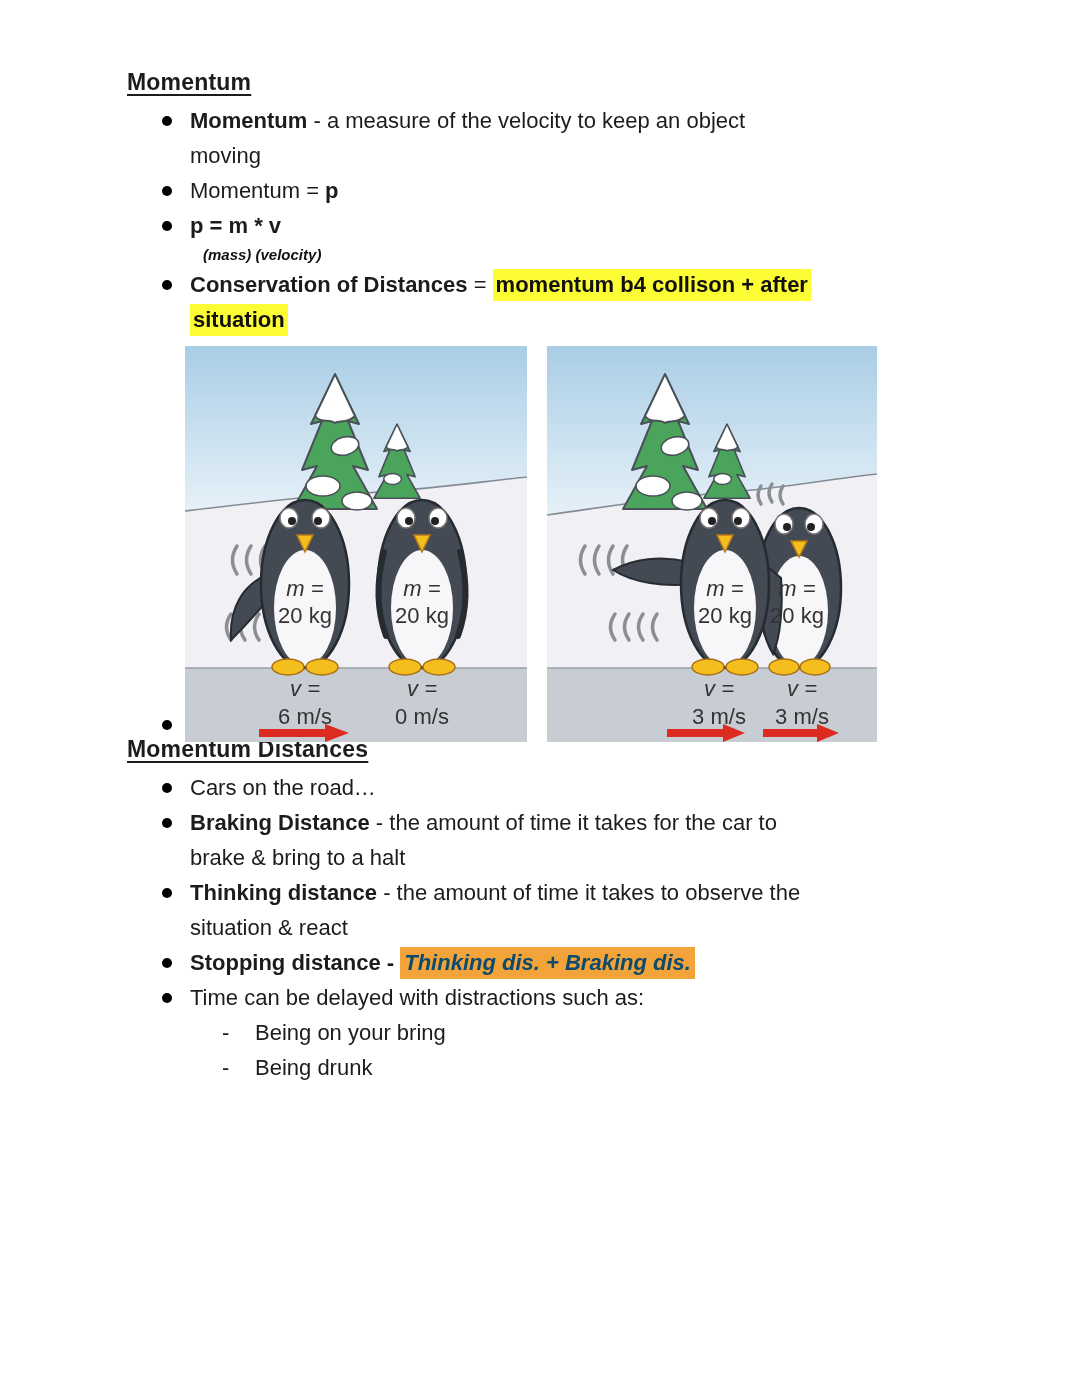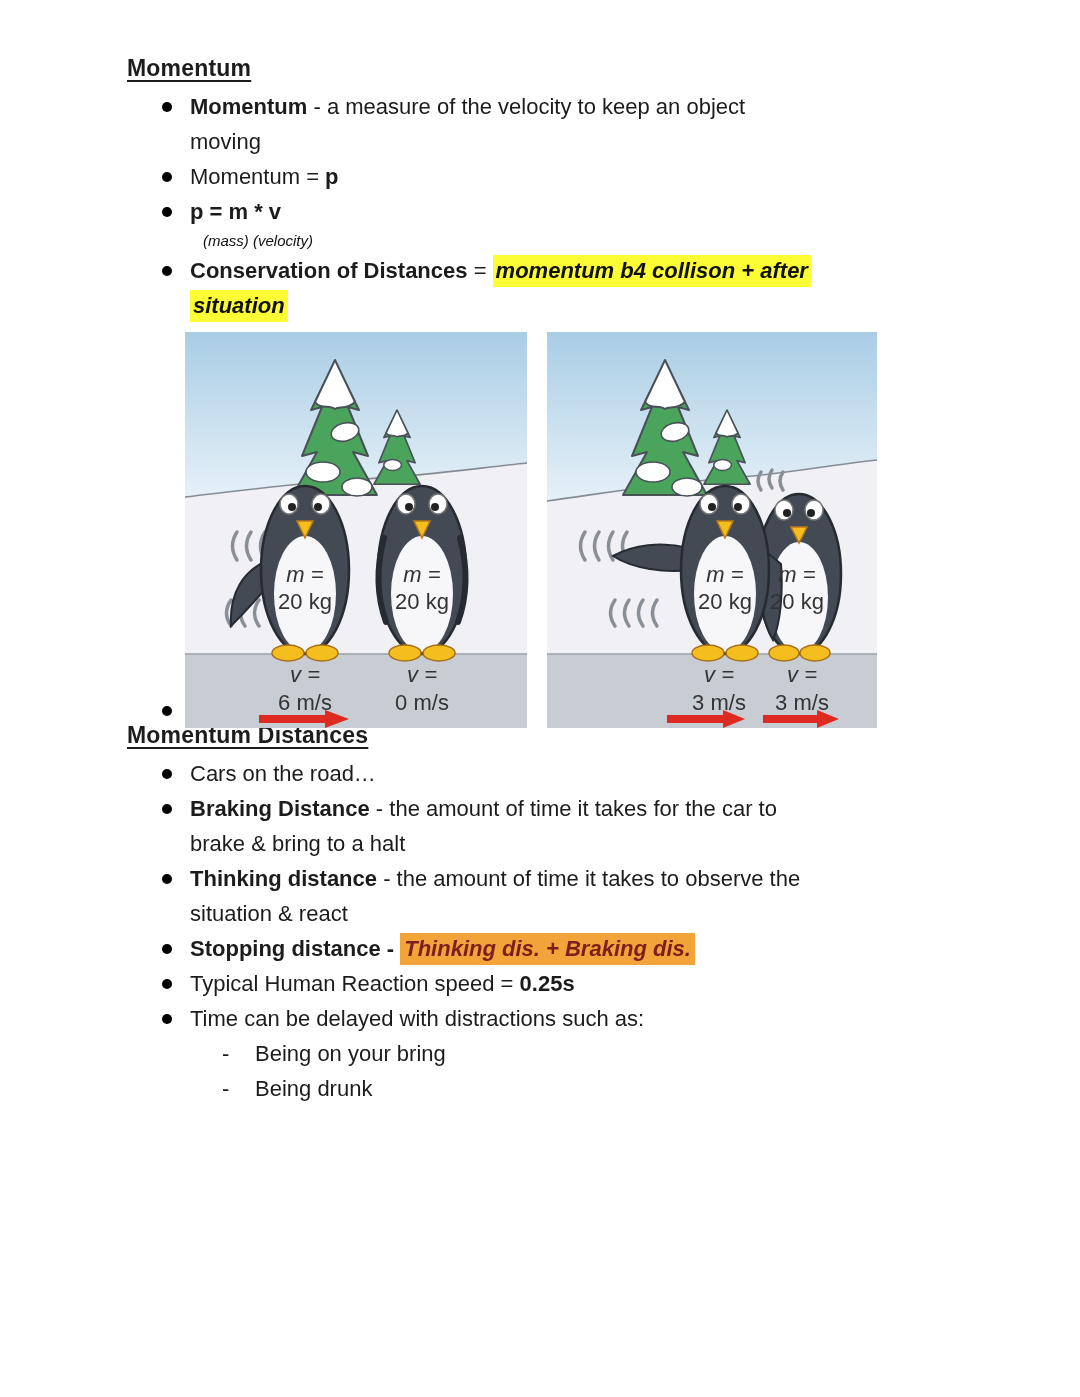--- a/index.html
+++ b/index.html
@@ -1,51 +1,51 @@
 <!DOCTYPE html>
 <html><head>
 <meta charset="utf-8">
 <style>
   html,body{margin:0;padding:0;}
   body{
     width:1080px;height:1397px;background:#ffffff;
     font-family:"Liberation Sans",sans-serif;color:#1c1c1c;
     overflow:hidden;
   }
-  .page{padding:55px 0 0 127px;width:900px;}
+  .page{padding:69px 0 0 127px;width:900px;}
 
   h2.heading{
     font-size:23px;font-weight:bold;margin:0;line-height:26px;
     text-decoration:underline;text-decoration-thickness:2px;text-underline-offset:4px;
     letter-spacing:.2px;
   }
   ul.bullets{
     list-style:none;margin:8px 0 0 0;padding:0 0 0 63px;
     font-size:22px;line-height:35px;width:810px;
   }
   ul.bullets > li{position:relative;}
   ul.bullets > li::before{
     content:"";position:absolute;left:-28px;top:13px;
     width:10px;height:10px;border-radius:50%;background:#000;
   }
   ul.bullets > li.no-dot::before{display:none;}
   ul.bullets > li.empty-bullet{height:24px;margin-top:-30px;}
   ul.bullets > li.empty-bullet::before{top:8px;}
   b{font-weight:bold;}
   .note{
-    font-size:15px;font-weight:normal;font-style:italic;
+    font-size:15px;font-weight:bold;font-style:italic;
     line-height:24px;margin-left:13px;color:#111;
   }
   mark.hl-yellow{
-    background:#fdfd35;color:#111;font-weight:bold;font-style:italic;
+    background:#fdfd35;color:#111;font-weight:bold;
     padding:3px 3px 4px 3px;
     text-align:right;
   }
   mark.hl-orange{
-    background:#f2a33a;color:#7f1d1d;font-weight:bold;font-style:italic;
+    background:#f2a33a;color:#0c4a6e;font-weight:bold;font-style:italic;
     padding:3px 4px 4px 4px;
   }
   .figure-row{display:flex;gap:20px;margin:9px 0 0 -5px;}
   .figure-row svg{display:block;}
   .section-gap{margin-top:76px;}
   ul.dashes{list-style:none;margin:0;padding:0 0 0 65px;}
   ul.dashes > li{position:relative;}
   ul.dashes > li::before{
     content:"-";position:absolute;left:-33px;top:0;font-size:22px;color:#1c1c1c;
   }
@@ -262,23 +262,20 @@
       <span>brake &amp; bring to a halt</span>
     </li>
     <li>
       <b>Thinking distance</b><span> - the amount of time it takes to observe the</span><br>
       <span>situation &amp; react</span>
     </li>
     <li>
       <b>Stopping distance - </b><mark class="hl-orange">Thinking dis. + Braking dis.</mark>
     </li>
     <li>
-      <span>Typical Human Reaction speed = </span><b>0.25s</b>
-    </li>
-    <li>
       <span>Time can be delayed with distractions such as:</span>
       <ul class="dashes">
         <li>Being on your bring</li>
         <li>Being drunk</li>
       </ul>
     </li>
   </ul>
 
 </div>
 

